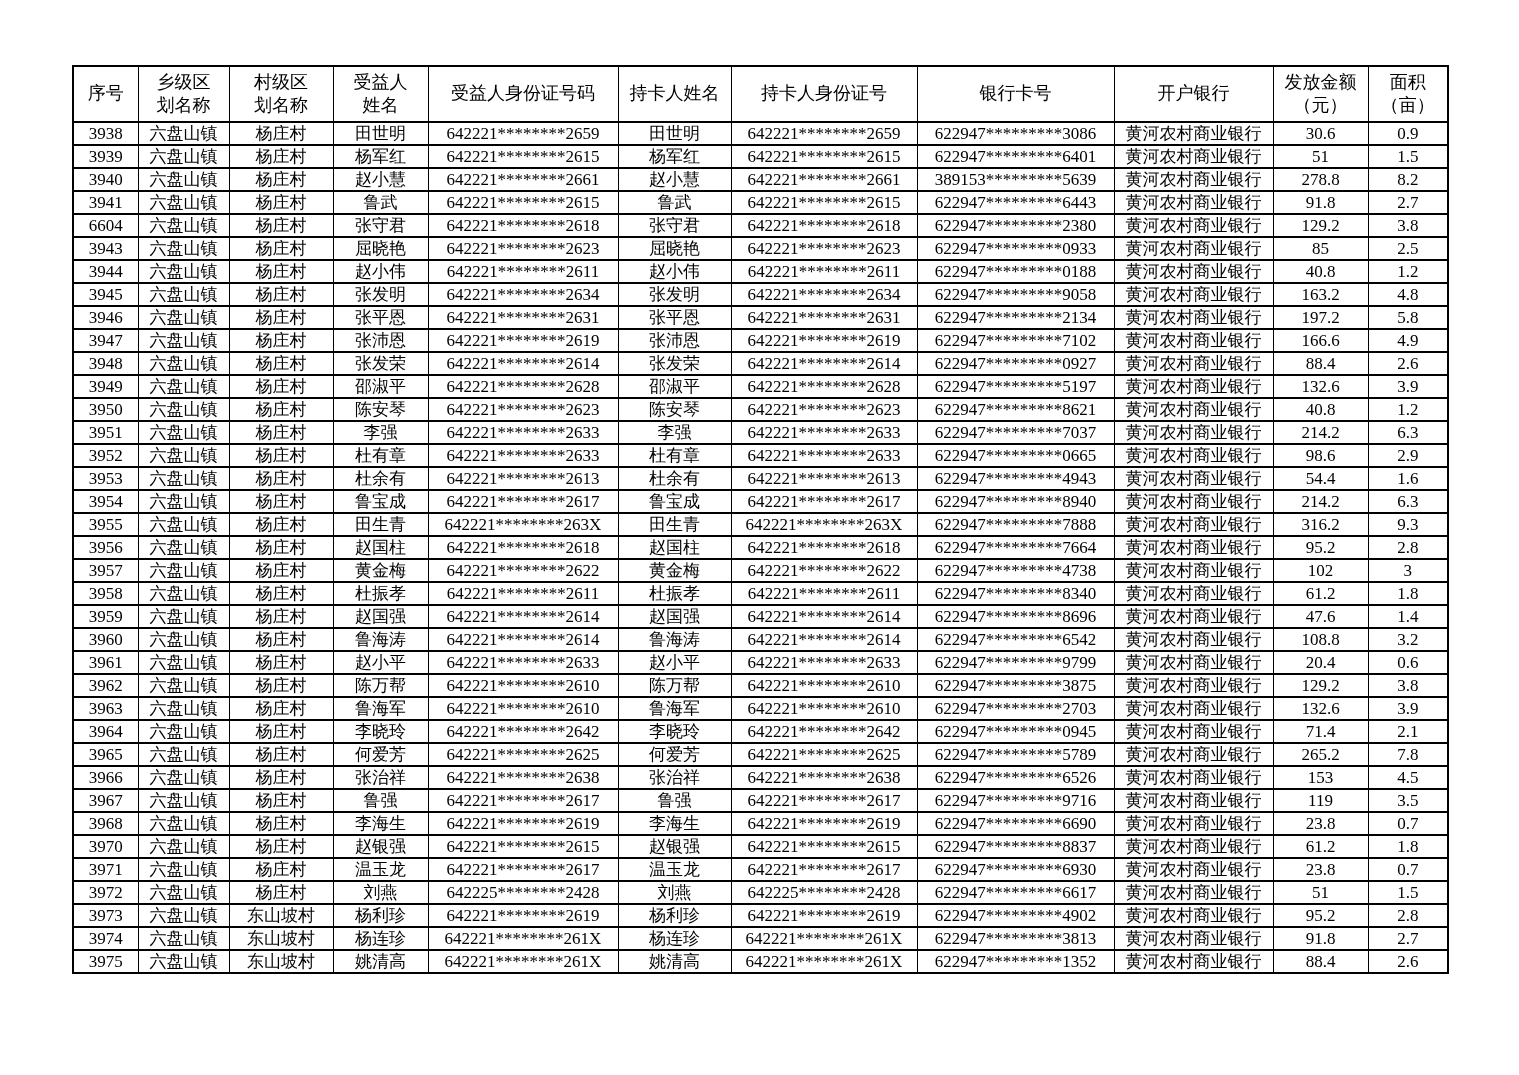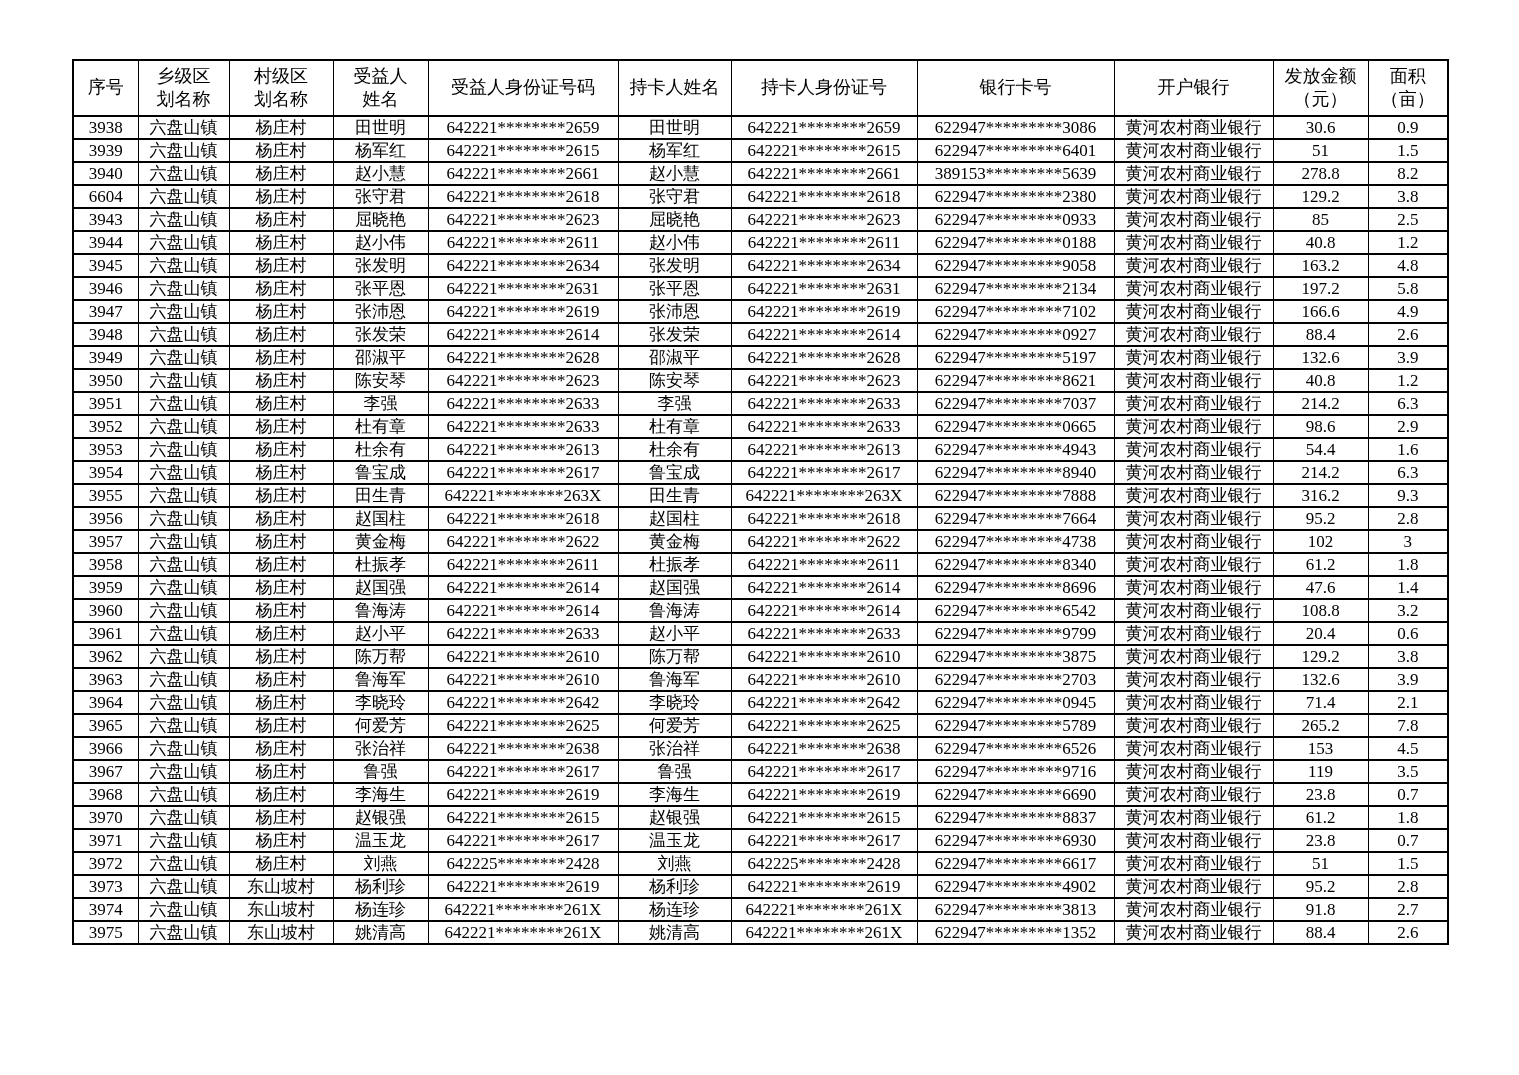--- a/index.html
+++ b/index.html
@@ -12,21 +12,21 @@
   .page {
     position: relative;
     width: 1519px;
     height: 1075px;
     background: #ffffff;
     overflow: hidden;
   }
   table.grid {
     position: absolute;
     left: 72px;
-    top: 59px;
+    top: 65px;
     width: 1375px;
     border-collapse: collapse;
     table-layout: fixed;
     border: 2px solid #000000;
   }
   table.grid th, table.grid td {
     border-left: 1px solid #000000;
     border-right: 1px solid #000000;
     border-top: 2px solid #000000;
     border-bottom: 2px solid #000000;
@@ -133,20 +133,33 @@
           <td>赵小慧</td>
           <td>642221********2661</td>
           <td>赵小慧</td>
           <td>642221********2661</td>
           <td>389153*********5639</td>
           <td>黄河农村商业银行</td>
           <td>278.8</td>
           <td>8.2</td>
         </tr>
         <tr>
+          <td>3941</td>
+          <td>六盘山镇</td>
+          <td>杨庄村</td>
+          <td>鲁武</td>
+          <td>642221********2615</td>
+          <td>鲁武</td>
+          <td>642221********2615</td>
+          <td>622947*********6443</td>
+          <td>黄河农村商业银行</td>
+          <td>91.8</td>
+          <td>2.7</td>
+        </tr>
+        <tr>
           <td>6604</td>
           <td>六盘山镇</td>
           <td>杨庄村</td>
           <td>张守君</td>
           <td>642221********2618</td>
           <td>张守君</td>
           <td>642221********2618</td>
           <td>622947*********2380</td>
           <td>黄河农村商业银行</td>
           <td>129.2</td>

